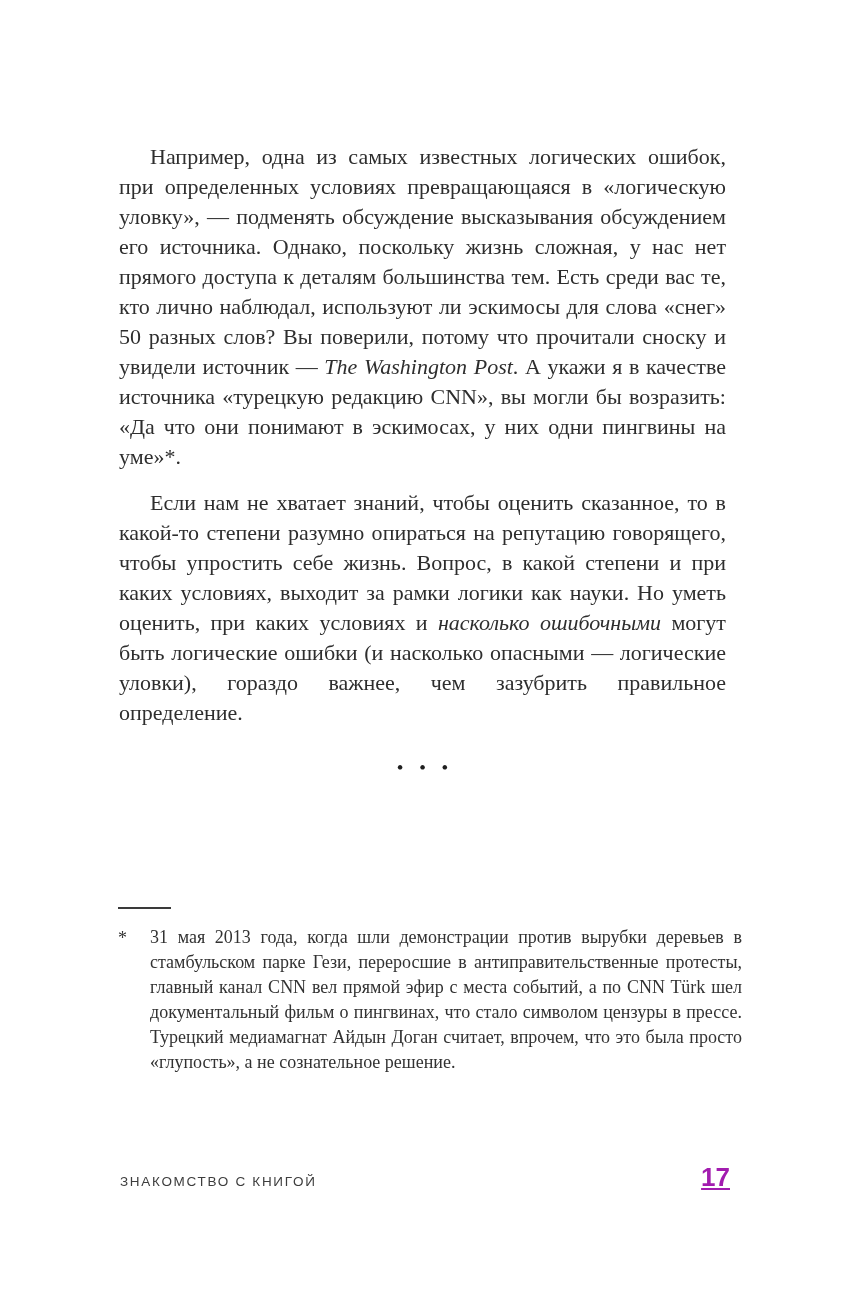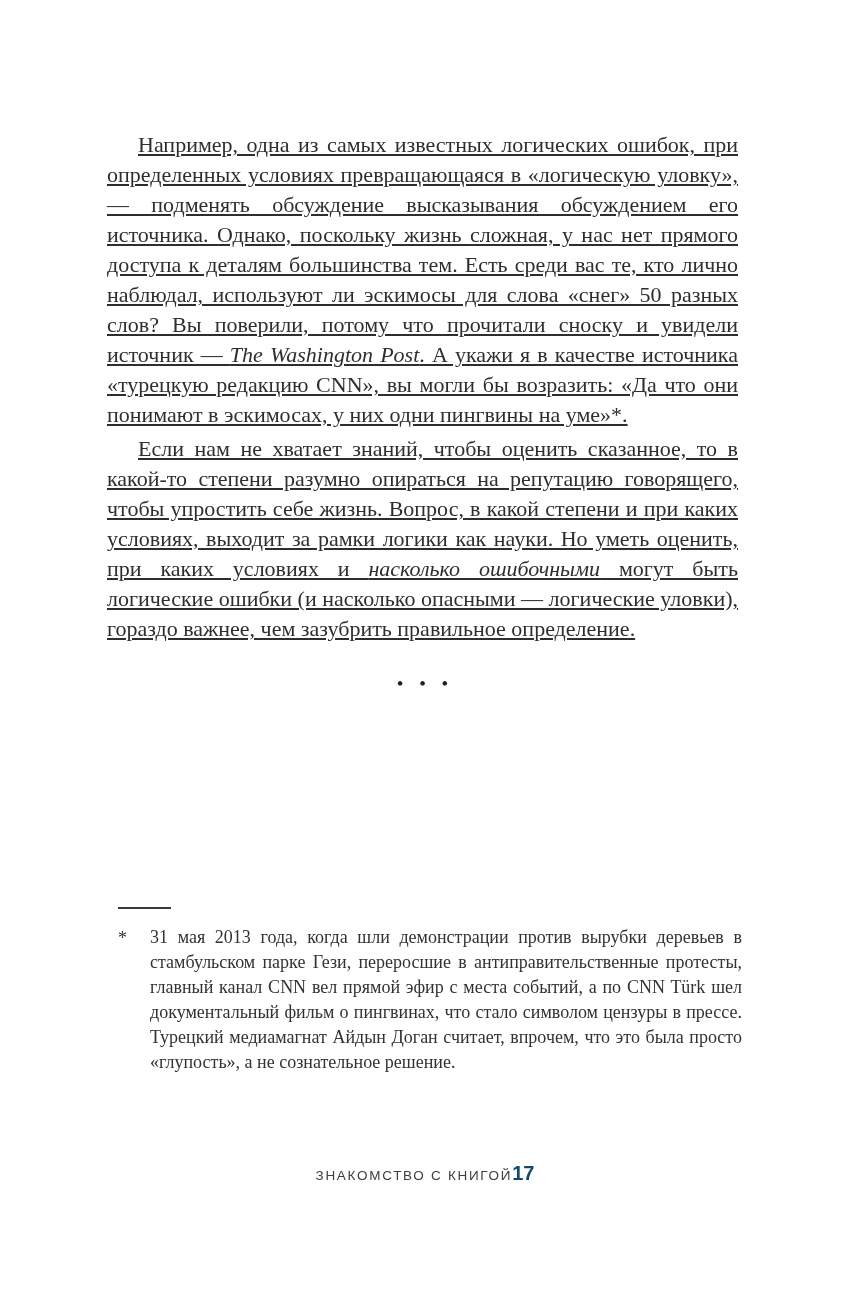--- a/index.html
+++ b/index.html
@@ -23,23 +23,22 @@
     left: 103px;
     top: 126px;
     width: 639px;
     font-size: 22px;
     line-height: 30px;
     text-align: justify;
     hyphens: auto;
     -webkit-hyphens: auto;
   }
   .body-text p {
-    margin: 4px;
+    margin: 16px;
     padding: 0;
-    text-decoration: underline;
   }
   .body-text p.indent {
     text-indent: 31px;
   }
   .body-text em {
     font-style: italic;
   }
   
   .separator {
     text-align: center;
@@ -82,34 +81,35 @@
   .footnote-text {
     margin-left: 32px;
   }
   
   .footer {
     position: absolute;
     left: 120px;
     right: 132px;
     top: 1162px;
     display: flex;
-    justify-content: center;
+    justify-content: space-between;
     align-items: baseline;
     font-family: "Liberation Sans", "DejaVu Sans", sans-serif;
   }
   .running-title {
     font-size: 13.5px;
     letter-spacing: 1.7px;
     color: #3d3d3d;
     text-transform: uppercase;
   }
   .page-number {
-    font-size: 20px;
+    font-size: 26px;
     font-weight: 700;
-    color: #0c4a6e;
+    color: #a21caf;
+    text-decoration: underline;
   }
 </style>
 </head>
 <body>
 
 <div class="page">
 
   <div class="body-text">
     <div>
         <p class="indent"><span>Например, одна из самых известных логических ошибок, при определенных условиях превращающаяся в «логическую уловку», — подменять обсуждение высказывания обсуждением его источника. Однако, поскольку жизнь сложная, у нас нет прямого доступа к деталям большинства тем. Есть среди вас те, кто лично наблюдал, используют ли эскимосы для слова «снег» 50 разных слов? Вы поверили, потому что прочитали сноску и увидели источник — </span><em>The Washington Post</em><span>. А укажи я в качестве источника «турецкую редакцию CNN», вы могли бы возразить: «Да что они понимают в эскимосах, у них одни пингвины на уме»*.</span></p>

